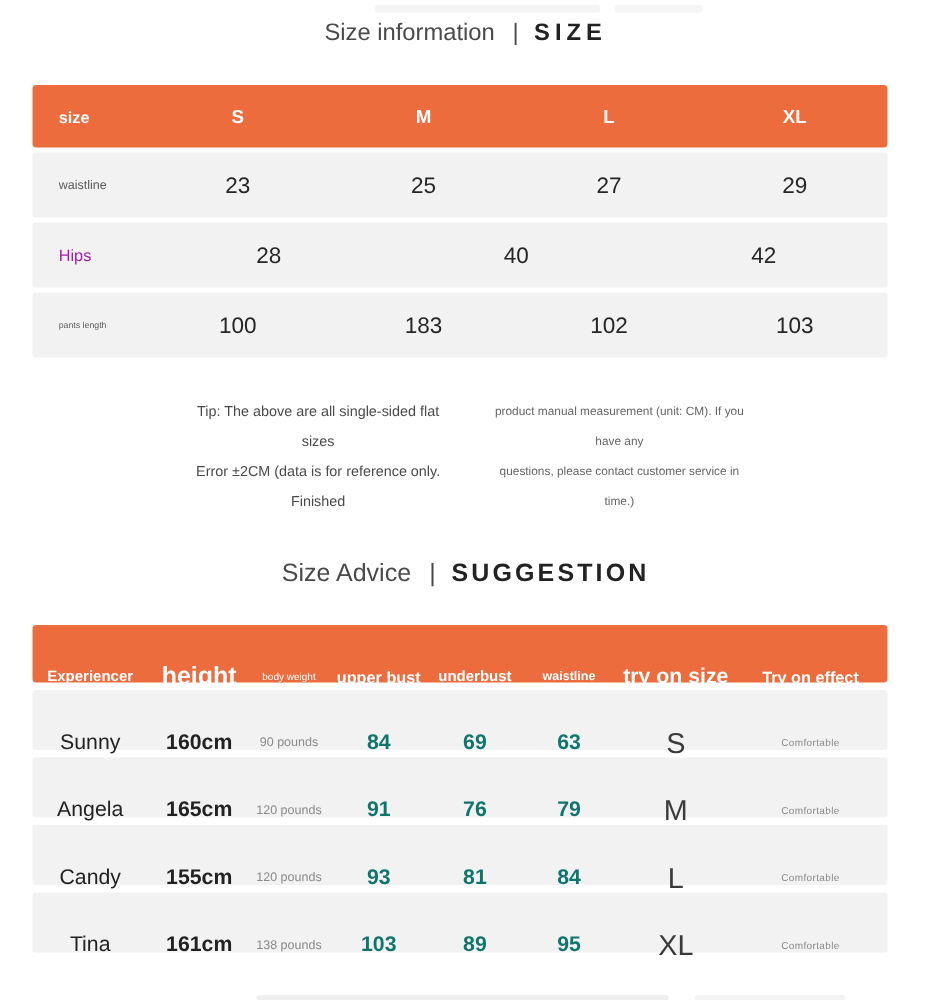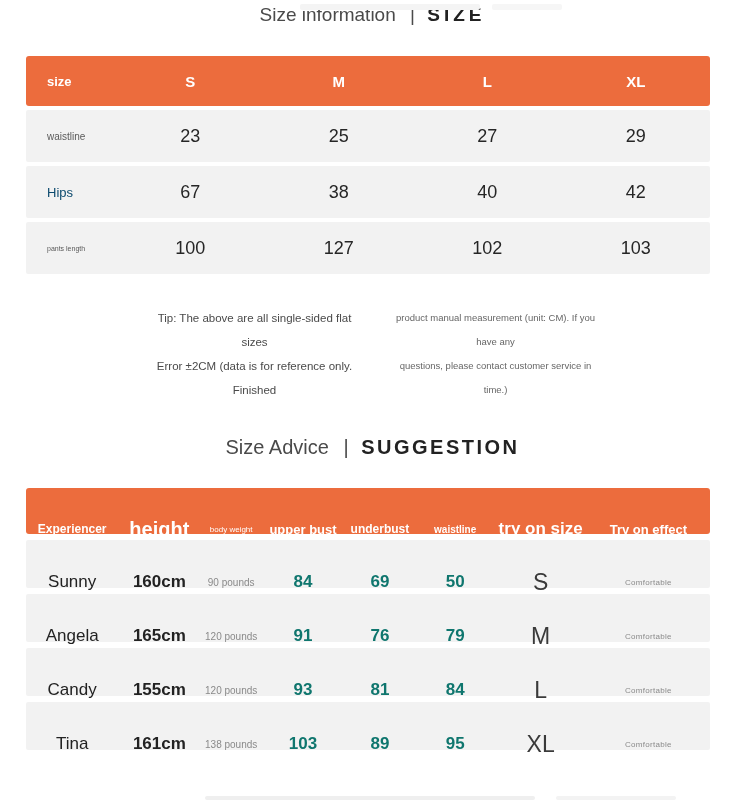--- a/index.html
+++ b/index.html
@@ -8,21 +8,21 @@
 
   
   .artifact { position:absolute; background:#f4f4f4; border-radius:2px; }
   .a-top1 { left:300px; top:4px; width:180px; height:6px; }
   .a-top2 { left:492px; top:4px; width:70px; height:6px; background:#f6f6f6; }
   .a-bot1 { left:205px; bottom:0; width:330px; height:4px; background:#efefef; }
   .a-bot2 { left:556px; bottom:0; width:120px; height:4px; background:#f3f3f3; }
 
   
   .sec-title { text-align:center; color:#3d3d3d; }
-  .sec-title-1 { padding-top:1px; font-size:19px; line-height:28px; }
+  .sec-title-1 { padding-top:13px; font-size:19px; line-height:28px; }
   .sec-title-2 { margin-top:30px; font-size:20px; line-height:30px; }
   .t-prefix { font-weight:400; color:#4a4a4a; }
   .t-div { margin:0 7px 0 9px; color:#4a4a4a; font-weight:300; }
   .t-emph { font-weight:700; color:#222; letter-spacing:4px; }
   .sec-title-2 .t-emph { letter-spacing:2.5px; }
 
   
   .tbl { width:684px; margin-left:26px; }
   .hdr { display:flex; align-items:center; background:#EC6C3D; color:#fff; border-radius:3px; }
   .row { display:flex; align-items:center; background:#F2F2F2; border-radius:2px; }
@@ -30,21 +30,21 @@
   
   .size-table { margin-top:27px; }
   .size-table .hdr { height:50px; }
   .size-table .row { height:52px; margin-top:4px; }
   .st-label { width:90px; padding-left:21px; }
   .st-col { flex:1; text-align:center; }
   .st-corner { font-size:13px; font-weight:600; }
   .st-h { font-size:15px; font-weight:700; }
   .st-val { font-size:18px; font-weight:500; color:#262626; }
   .rl-0 { font-size:10px; color:#5a5a5a; }
-  .rl-1 { font-size:13px; color:#0c4a6e; }
+  .rl-1 { font-size:13px; color:#a21caf; }
   .rl-2 { font-size:7px; color:#5a5a5a; }
 
   
   .tip { margin-top:32px; display:flex; justify-content:center; align-items:flex-start; gap:26px; }
   .tip-left { width:220px; text-align:center; font-size:11.5px; font-weight:500;
     color:#4a4a4a; line-height:24px; }
   .tip-right { width:210px; text-align:center; font-size:9.5px; color:#666; line-height:24px; }
 
   
   .sg-table { margin-top:26px; }
@@ -86,29 +86,28 @@
   </div>
   <div class="row">
     <div class="st-label rl-0">waistline</div>
     <div class="st-col st-val">23</div>
     <div class="st-col st-val">25</div>
     <div class="st-col st-val">27</div>
     <div class="st-col st-val">29</div>
   </div>
   <div class="row">
     <div class="st-label rl-1">Hips</div>
-    <div class="st-col st-val">67</div>
-    <div class="st-col st-val">38</div>
+    <div class="st-col st-val">28</div>
     <div class="st-col st-val">40</div>
     <div class="st-col st-val">42</div>
   </div>
   <div class="row">
     <div class="st-label rl-2">pants length</div>
     <div class="st-col st-val">100</div>
-    <div class="st-col st-val">127</div>
+    <div class="st-col st-val">183</div>
     <div class="st-col st-val">102</div>
     <div class="st-col st-val">103</div>
   </div>
 </div>
 
 <div class="tip">
   <div class="tip-left">
     <div>Tip: The above are all single-sided flat sizes</div>
     <div>Error ±2CM (data is for reference only. Finished</div>
   </div>
@@ -135,21 +134,21 @@
     <div class="sg-c w6 h6">try on size</div>
     <div class="sg-c w7 h7">Try on effect</div>
   </div>
 
   <div class="row">
     <div class="sg-c w0 b0">Sunny</div>
     <div class="sg-c w1 b1">160cm</div>
     <div class="sg-c w2 b2">90 pounds</div>
     <div class="sg-c w3 b3">84</div>
     <div class="sg-c w4 b4">69</div>
-    <div class="sg-c w5 b5">50</div>
+    <div class="sg-c w5 b5">63</div>
     <div class="sg-c w6 b6">S</div>
     <div class="sg-c w7 b7">Comfortable</div>
   </div>
 
   <div class="row">
     <div class="sg-c w0 b0">Angela</div>
     <div class="sg-c w1 b1">165cm</div>
     <div class="sg-c w2 b2">120 pounds</div>
     <div class="sg-c w3 b3">91</div>
     <div class="sg-c w4 b4">76</div>

